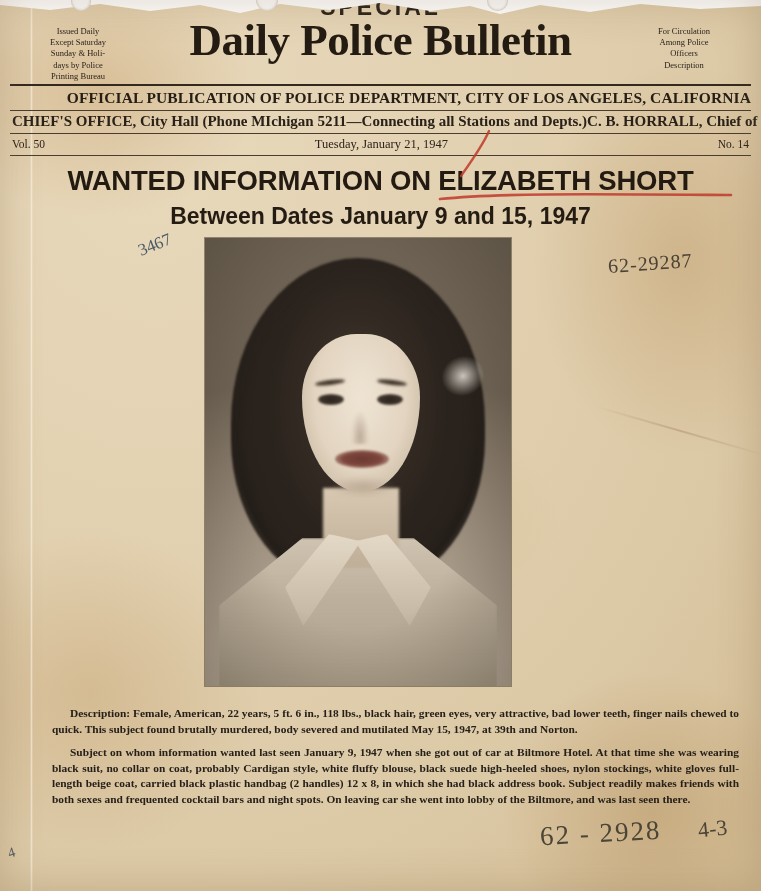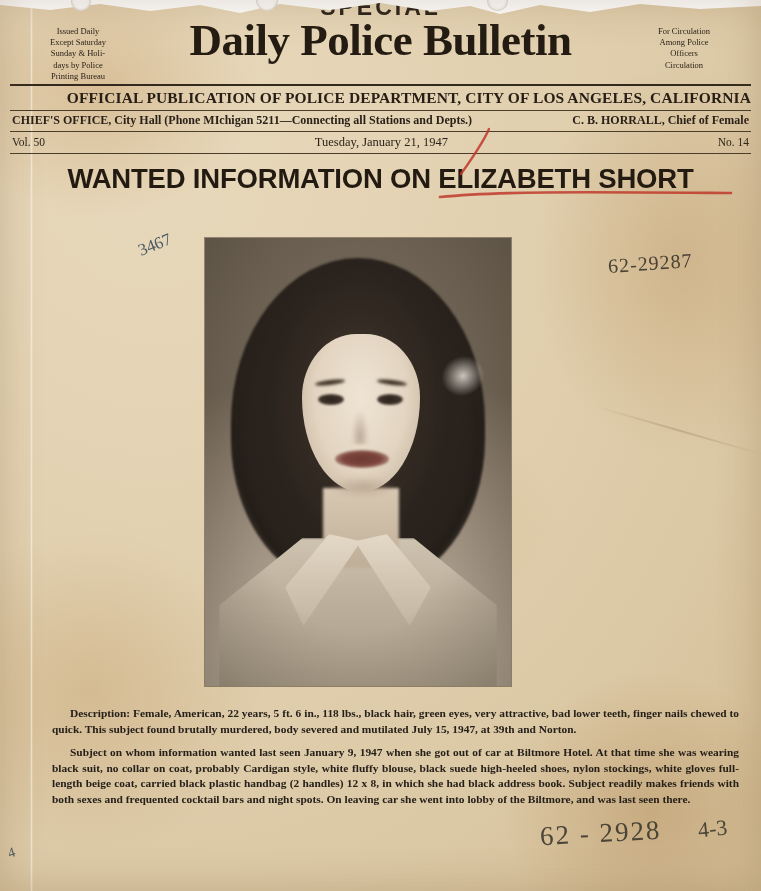--- a/index.html
+++ b/index.html
@@ -123,24 +123,24 @@
     margin: 3px 10px 0 10px;
     text-align: right;
     font-family: "Liberation Serif", serif;
     font-weight: bold;
     font-size: 15.5px;
     letter-spacing: 0.1px;
     color: #261e15;
     white-space: nowrap;
   }
   .chiefline {
-    margin: 2px 12px 0 12px;
-    font-family: "Liberation Serif", serif;
-    font-weight: bold;
-    font-size: 12px;
+    margin: 2px 4px 0 12px;
+    font-family: "Liberation Serif", serif;
+    font-weight: bold;
+    font-size: 15px;
     color: #2a2219;
     display: flex;
     justify-content: space-between;
     white-space: nowrap;
   }
   .volline {
     margin: 3px 12px 0 12px;
     font-family: "Liberation Serif", serif;
     font-size: 11.5px;
     color: #2b2319;
@@ -369,21 +369,21 @@
         <div>days by Police</div>
         <div>Printing Bureau</div>
       </div>
 
       <div class="title">Daily Police Bulletin</div>
 
       <div class="corner-box right">
         <div>For Circulation</div>
         <div>Among Police</div>
         <div>Officers</div>
-        <div>Circulation</div>
+        <div>Description</div>
       </div>
     </div>
 
     <div class="rule-thick"></div>
 
     <div class="subline">OFFICIAL PUBLICATION OF POLICE DEPARTMENT, CITY OF LOS ANGELES, CALIFORNIA</div>
 
     <div class="rule-thin"></div>
 
     <div class="chiefline">
@@ -396,20 +396,21 @@
     <div class="volline">
       <span>Vol. 50</span>
       <span class="date">Tuesday, January 21, 1947</span>
       <span>No. 14</span>
     </div>
 
     <div class="rule-thin"></div>
 
     <div class="headline-wrap">
       <div class="headline">WANTED INFORMATION ON ELIZABETH SHORT</div>
+      <div class="subhead">Between Dates January 9 and 15, 1947</div>
 
       <svg class="red-slash" viewBox="0 0 40 50">
         <path d="M34 2 C28 16, 18 30, 6 47" stroke="#c0392b" stroke-width="2.4" fill="none" stroke-linecap="round" opacity="0.85"></path>
       </svg>
       <svg class="red-underline" viewBox="0 0 295 10" preserveAspectRatio="none">
         <path d="M2 7 C60 1, 150 2, 293 3" stroke="#c0392b" stroke-width="2.6" fill="none" stroke-linecap="round" opacity="0.85"></path>
       </svg>
     </div>
 
     <div class="photo-wrap">
@@ -433,21 +434,21 @@
       </div>
     </div>
 
     <div class="hand num-right">62-29287</div>
     <div class="hand mark-left">3467</div>
     <div class="hand num-bottom">62 - 2928</div>
     <div class="hand num-bottom2">4-3</div>
     <div class="hand tiny-left">4</div>
 
     <div class="body-text">
-      <p class="indent">Description: Female, American, 22 years, 5 ft. 6 in., 118 lbs., black hair, green eyes, very attractive, bad lower teeth, finger nails chewed to quick. This subject found brutally murdered, body severed and mutilated July 15, 1947, at 39th and Norton.</p>
+      <p class="indent">Description: Female, American, 22 years, 5 ft. 6 in., 118 lbs., black hair, green eyes, very attractive, bad lower teeth, finger nails chewed to quick. This subject found brutally murdered, body severed and mutilated May 15, 1947, at 39th and Norton.</p>
       <p class="indent">Subject on whom information wanted last seen January 9, 1947 when she got out of car at Biltmore Hotel. At that time she was wearing black suit, no collar on coat, probably Cardigan style, white fluffy blouse, black suede high-heeled shoes, nylon stockings, white gloves full-length beige coat, carried black plastic handbag (2 handles) 12 x 8, in which she had black address book. Subject readily makes friends with both sexes and frequented cocktail bars and night spots. On leaving car she went into lobby of the Biltmore, and was last seen there.</p>
     </div>
 
   </div>
 
   <div class="top-tear"></div>
   <div class="punch p1"></div>
   <div class="punch p2"></div>
   <div class="punch p3"></div>
   <div class="edge-shadow"></div>

